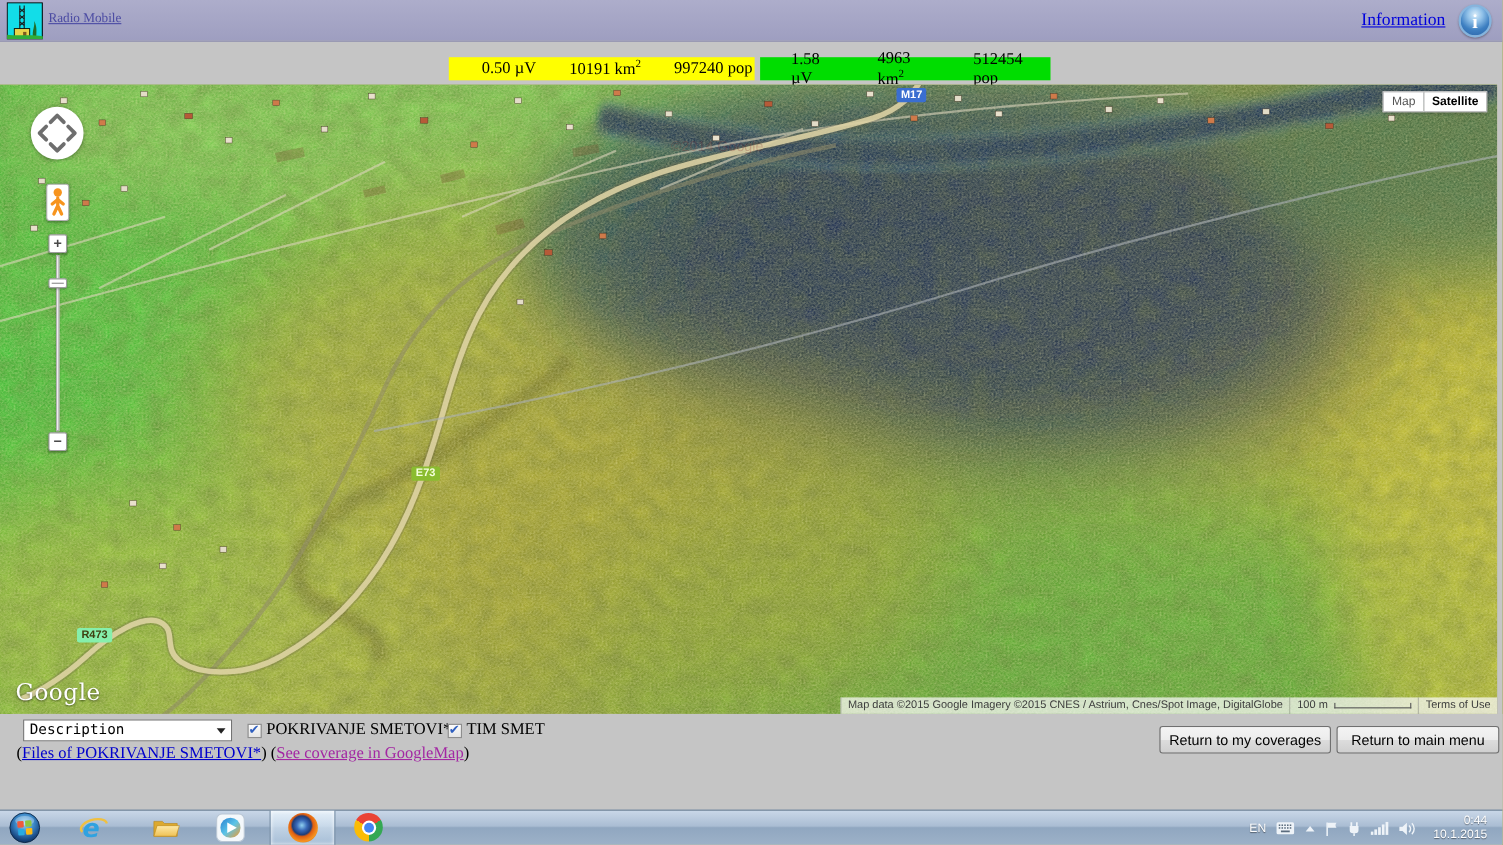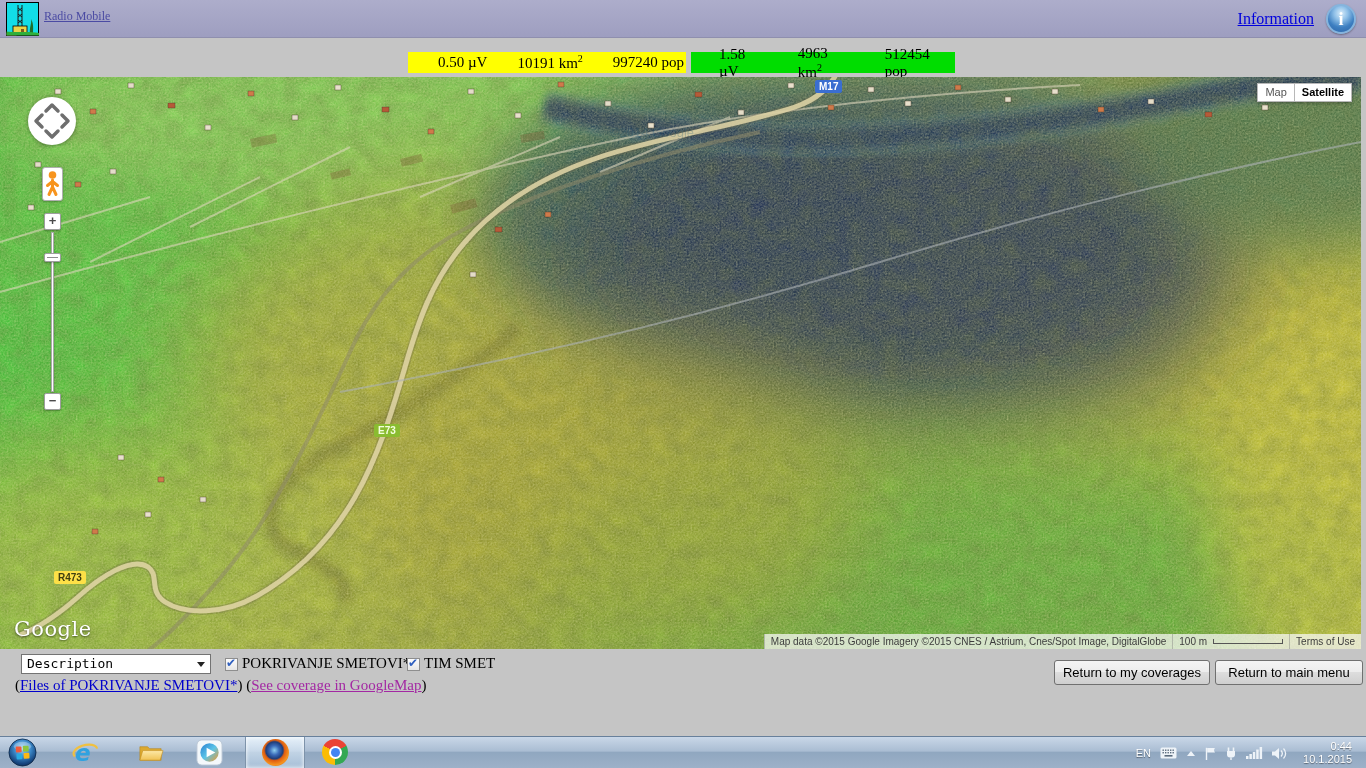--- a/index.html
+++ b/index.html
@@ -57,21 +57,21 @@
   .maptype .mt-btn { background:#fff; border:1px solid #b8b8b8; padding:2px 7px 3px; color:#565656; cursor:pointer; }
   .maptype .mt-btn:first-child { border-right:none; }
   .maptype .mt-btn.active { font-weight:bold; color:#000; }
 
   .road-badge { position:absolute; font-family:"Liberation Sans",sans-serif; font-size:10px;
                 font-weight:bold; padding:1px 4px; border-radius:2px; line-height:11px; }
   .badge-m17  { left:815px; top:3px; }
   .badge-e73  { left:374px; top:347px; }
   .badge-r473 { left:54px;  top:494px; }
 
-  .map-watermark { position:absolute; left:610px; top:48px; color:#0c4a6e; opacity:.22;
+  .map-watermark { position:absolute; left:610px; top:48px; color:#7f1d1d; opacity:.22;
                    font-family:"Liberation Sans",sans-serif; font-size:13px; }
   .google-logo { position:absolute; left:14px; bottom:8px; color:#fff; font-family:"DejaVu Serif",serif;
                  font-size:21px; letter-spacing:.5px; text-shadow:0 1px 2px rgba(0,0,0,.55); cursor:pointer; }
 
   .attrib-bar { position:absolute; right:0; bottom:0; height:15px; display:flex; align-items:stretch;
                 font-family:"Liberation Sans",sans-serif; font-size:10px; color:#3c3c3c; }
   .attrib-box { background:rgba(250,250,250,.72); display:flex; align-items:center;
                 padding:0 6px; white-space:nowrap; border-left:1px solid rgba(120,120,120,.4); }
   .scale-bracket { width:70px; height:5px; border:1px solid #555; border-top:none; margin-left:6px; }
   .terms { cursor:pointer; }
@@ -302,21 +302,21 @@
   <div class="zoom-handle"></div>
   <div class="zoom-btn zoom-out">−</div>
 
   <div class="maptype">
     <div class="mt-btn">Map</div>
     <div class="mt-btn active">Satellite</div>
   </div>
 
   <div class="road-badge badge-m17" style="background-color: rgb(58, 110, 208); color: rgb(255, 255, 255);">M17</div>
   <div class="road-badge badge-e73" style="background-color: rgb(138, 188, 48); color: rgb(244, 255, 221);">E73</div>
-  <div class="road-badge badge-r473" style="background-color: #fde047; color: rgb(63, 63, 16);">R473</div>
+  <div class="road-badge badge-r473" style="background-color: #86efac; color: rgb(63, 63, 16); margin-left: 16px;">R473</div>
 
   <div class="map-watermark">©2014 Google</div>
   <div class="google-logo">Google</div>
 
   <div class="attrib-bar">
     <div class="attrib-box">Map data ©2015 Google Imagery ©2015 CNES / Astrium, Cnes/Spot Image, DigitalGlobe</div>
     <div class="attrib-box">
       <span>100 m</span>
       <span class="scale-bracket"></span>
     </div>

